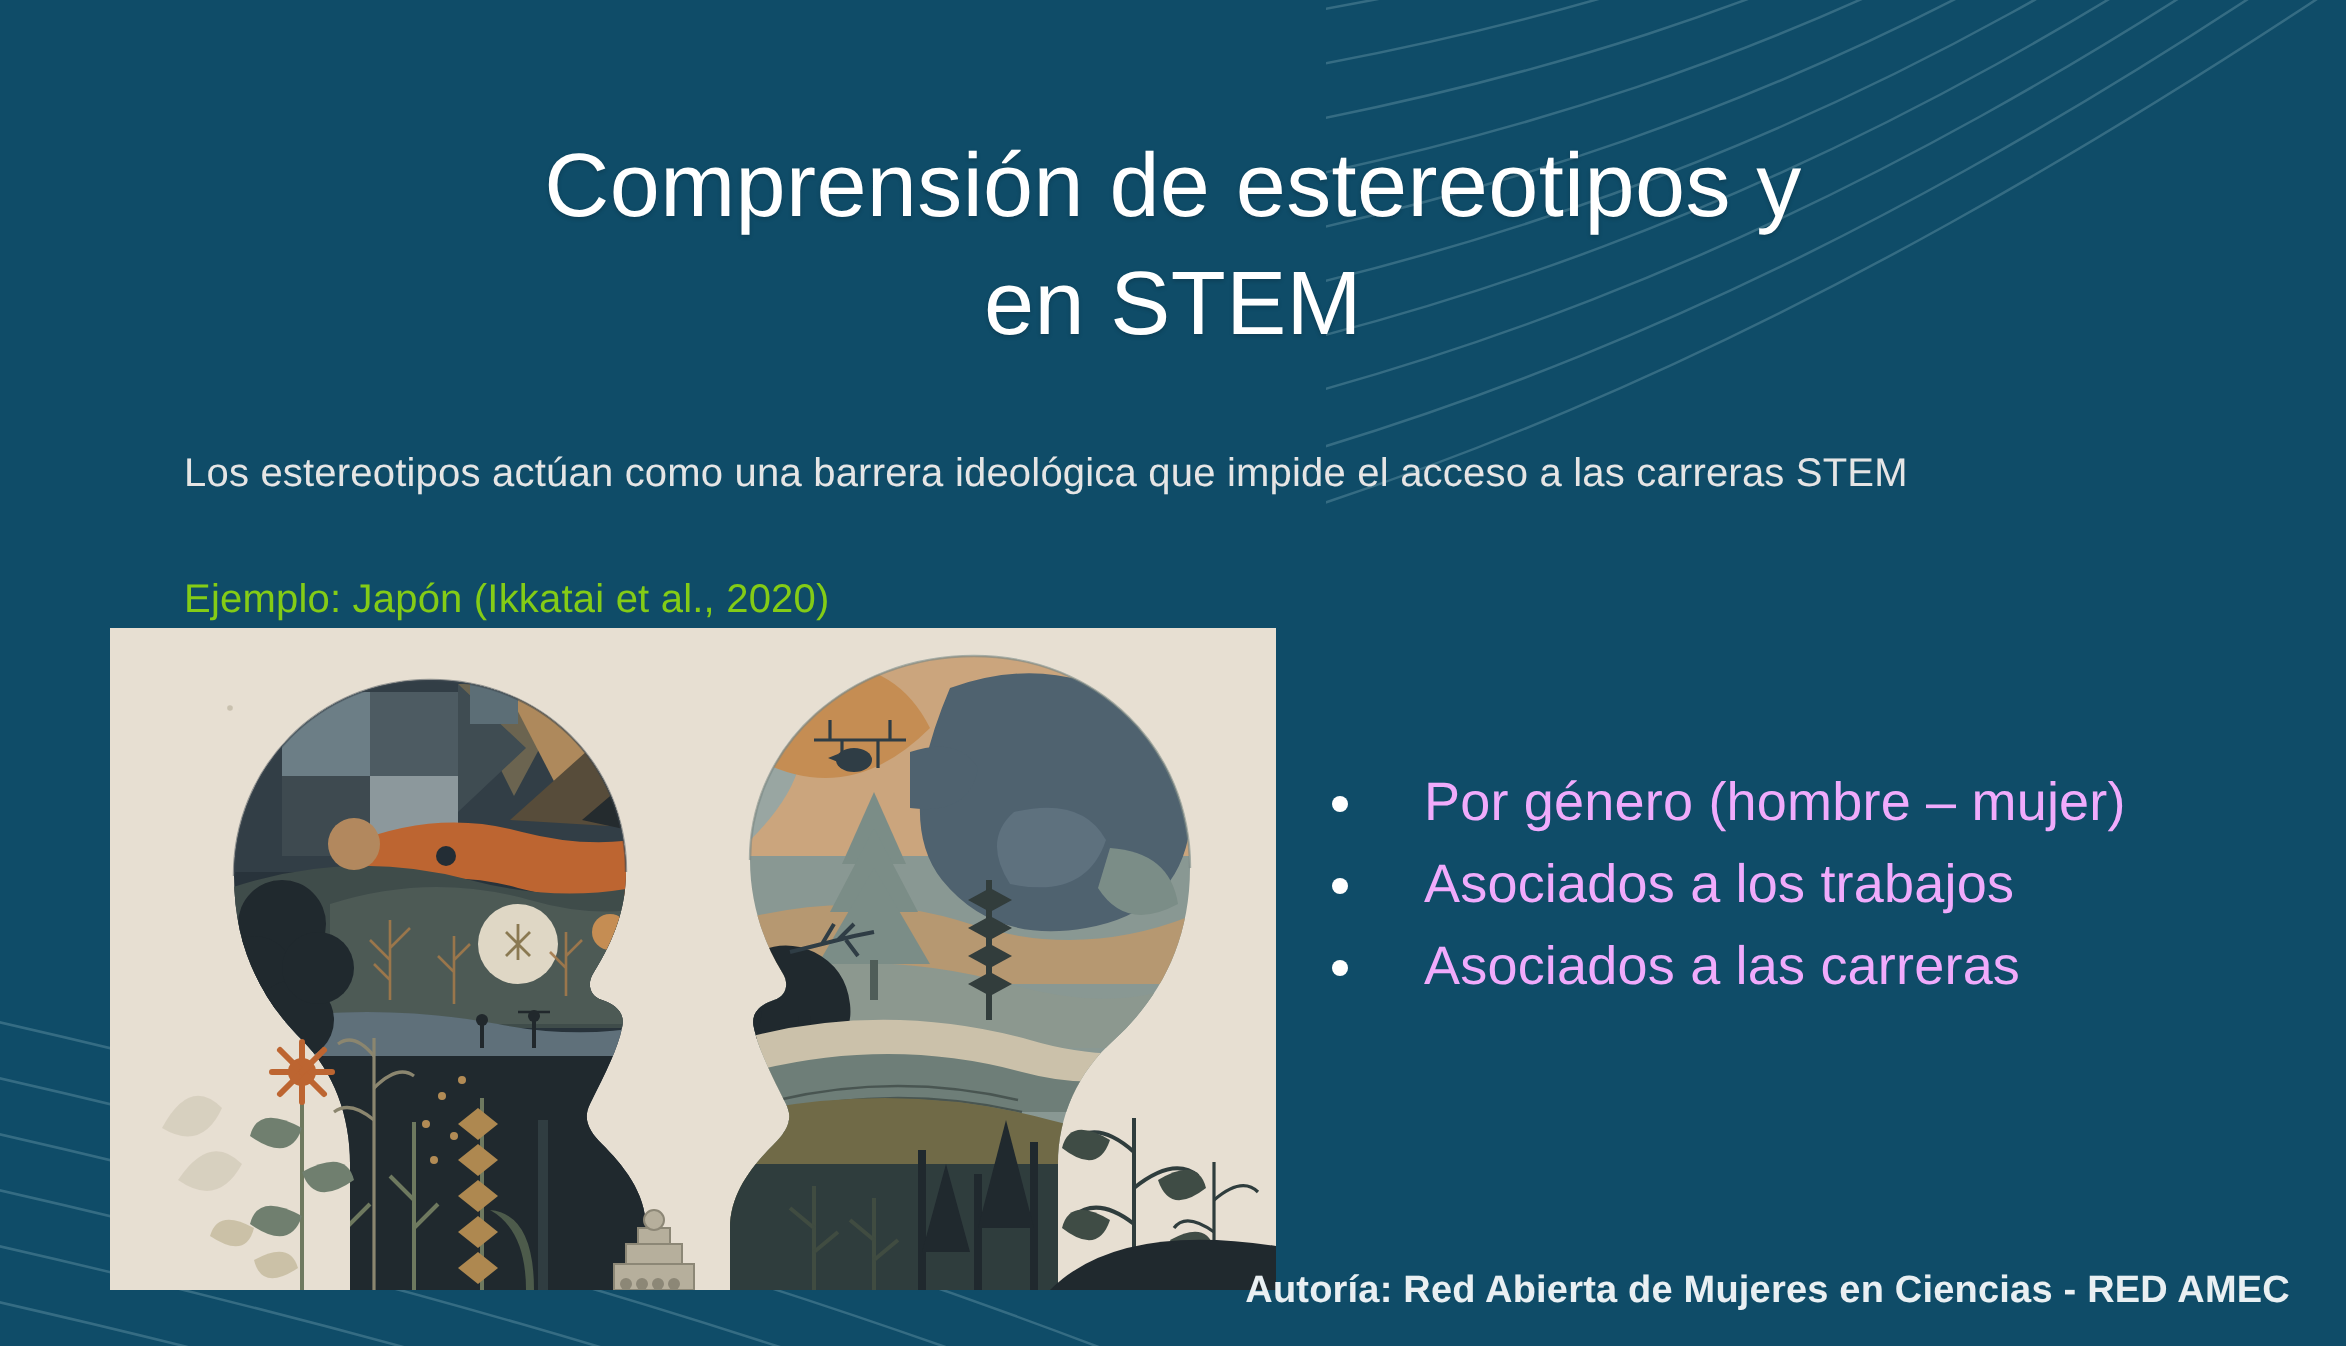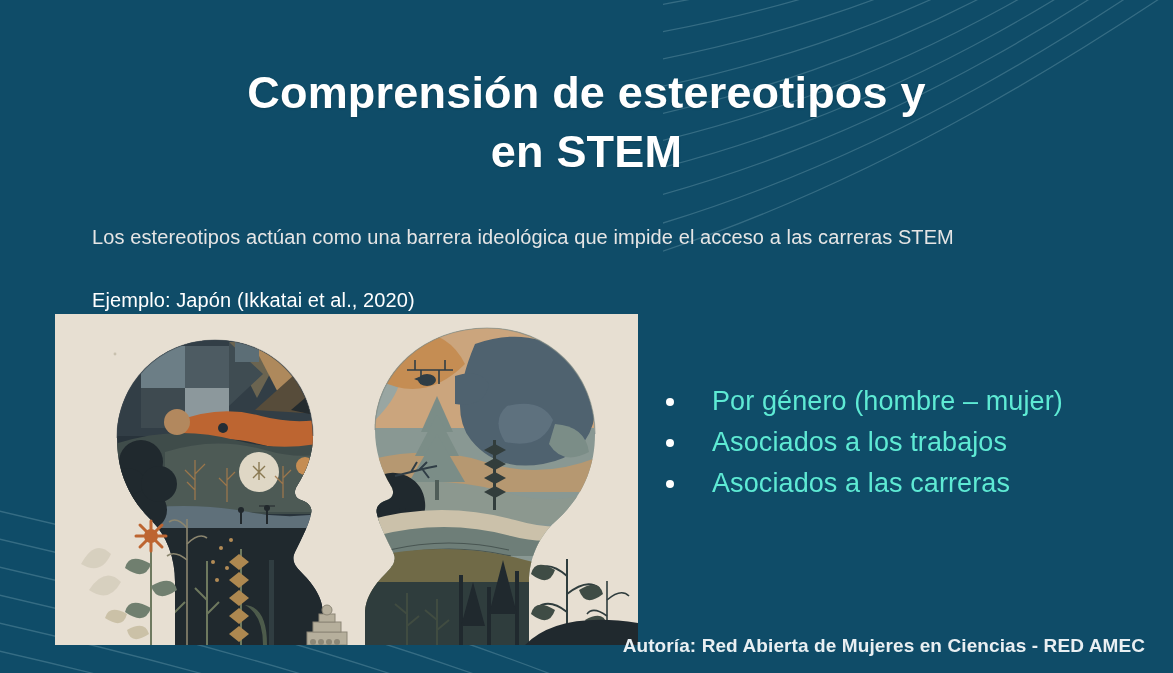--- a/index.html
+++ b/index.html
@@ -41,21 +41,21 @@
   .deco path { fill: none; stroke: #3c7288; stroke-width: 1.25; opacity: .85; }
 
   
   .title {
     position: absolute;
     left: 0;
     right: 0;
     top: 34px;
     text-align: center;
     color: #ffffff;
-    font-weight: bold;
+    font-weight: normal;
     font-size: 45px;
     line-height: 1.30;
     letter-spacing: .2px;
     white-space: pre-line;
     text-shadow: 0 1px 2px rgba(0,0,0,.18);
   }
 
   
   .lead {
     position: absolute;
@@ -63,21 +63,21 @@
     top: 204px;
     color: #e5e5e5;
     font-size: 20px;
     line-height: 1.3;
     letter-spacing: .1px;
   }
   .example {
     position: absolute;
     left: 92px;
     top: 267px;
-    color: #ffffff;
+    color: #84cc16;
     font-size: 20px;
     line-height: 1.3;
     letter-spacing: .1px;
   }
 
   
   .picture {
     position: absolute;
     left: 55px;
     top: 314px;
@@ -90,21 +90,21 @@
 
   
   .bullets {
     position: absolute;
     left: 662px;
     top: 381px;
     width: 470px;
     list-style: none;
     margin: 0;
     padding: 0;
-    color: #5eead4;
+    color: #f0abfc;
   }
   .bullets li {
     position: relative;
     padding-left: 50px;
     font-size: 27px;
     line-height: 41px;
     letter-spacing: .1px;
     white-space: nowrap;
   }
   .bullets li .dot {

